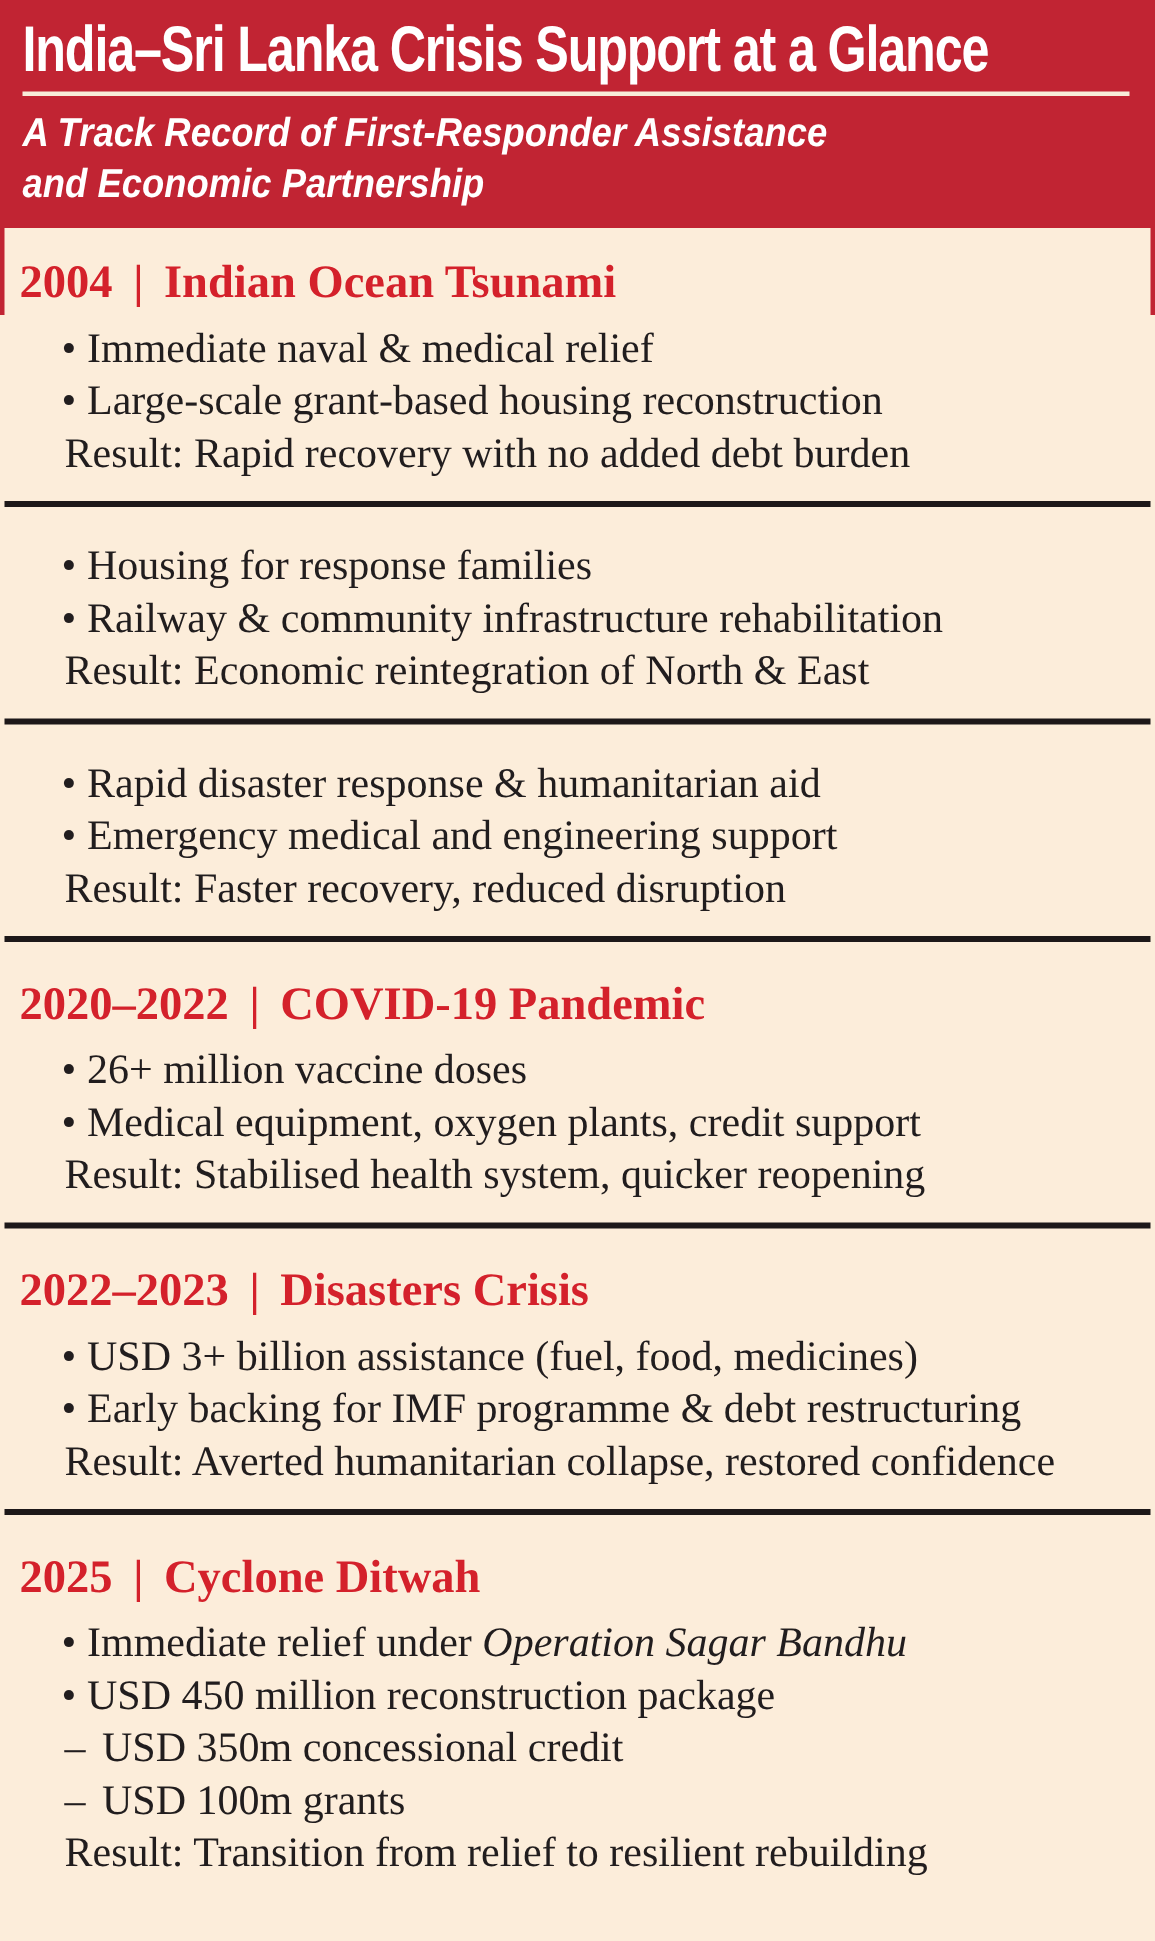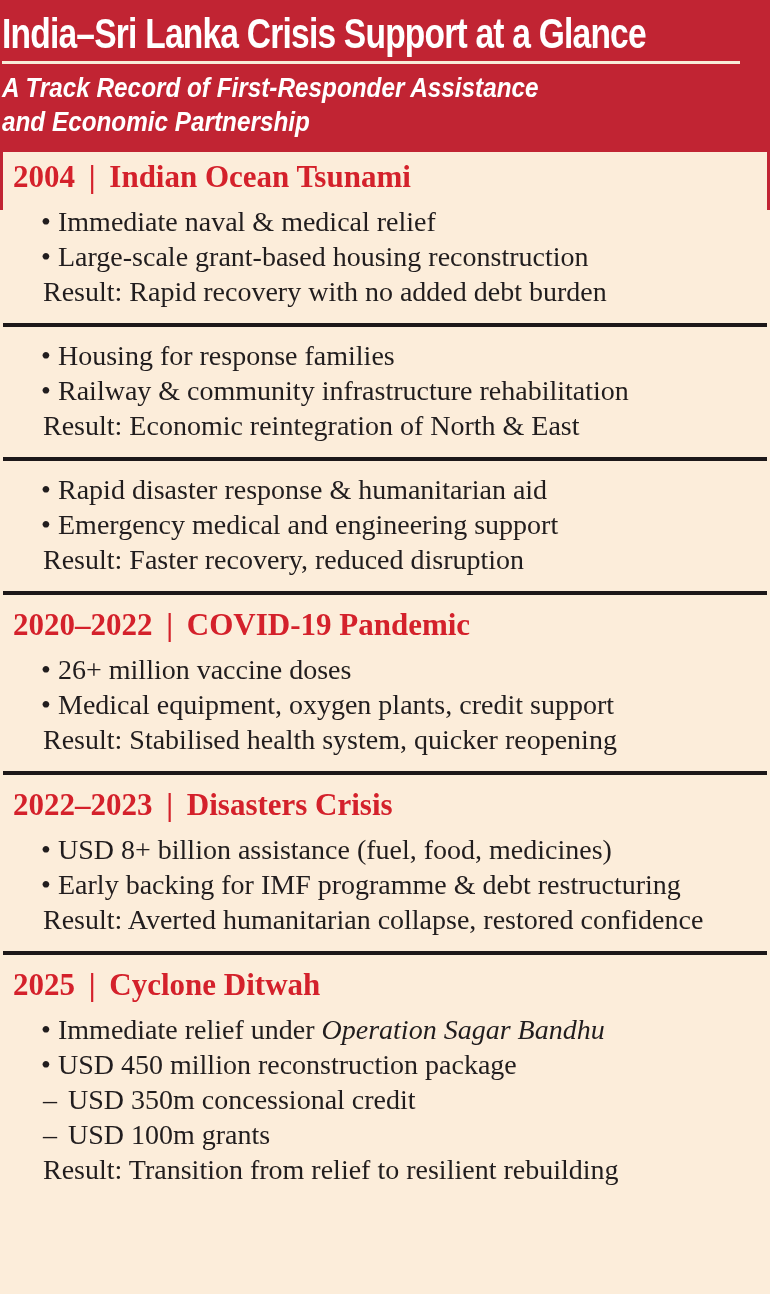--- a/index.html
+++ b/index.html
@@ -13,21 +13,21 @@
     position: relative;
     width: 770px; height: 1294px;
     background: #fcedda;
   }
 
   
   .masthead {
     height: 152px;
     background: #c12433;
     color: #ffffff;
-    padding: 9px 14px 0 2px;
+    padding: 9px 14px 0 15px;
     font-family: "Liberation Sans", sans-serif;
     overflow: hidden;
   }
   .title {
     font-size: 43px;
     font-weight: bold;
     letter-spacing: -1px;
     line-height: 49px;
     white-space: nowrap;
     transform: scaleX(0.78);
@@ -55,21 +55,21 @@
     position: absolute;
     top: 152px;
     width: 3px;
     height: 58px;
     background: #c12433;
   }
   .edge.left  { left: 0; }
   .edge.right { right: 0; }
 
   
-  .section { padding: 6px 0 9px; }
+  .section { padding: 17px 0 9px; }
   .sec-heading {
     font-family: "Liberation Serif", serif;
     font-size: 31px;
     font-weight: bold;
     line-height: 38px;
     color: #d4212b;
     margin: 0 0 8px 13px;
     white-space: nowrap;
   }
   .sec-heading .sep { padding: 0 6px; }
@@ -135,21 +135,21 @@
       <div class="divider"></div>
       <section class="section">
         <h2 class="sec-heading"><span class="period">2020–2022</span><span class="sep"> | </span><span class="sec-title">COVID-19 Pandemic</span></h2>
         <div class="line bullet"><span class="marker">•</span><span class="b ">26+ million vaccine doses</span></div>
         <div class="line bullet"><span class="marker">•</span><span>Medical equipment, oxygen plants, credit support</span></div>
         <div class="line plain"><span class="b ">Result:</span><span> Stabilised health system, quicker reopening</span></div>
       </section>
       <div class="divider"></div>
       <section class="section">
         <h2 class="sec-heading"><span class="period">2022–2023</span><span class="sep"> | </span><span class="sec-title">Disasters Crisis</span></h2>
-        <div class="line bullet"><span class="marker">•</span><span class="b ">USD 8+ billion assistance</span><span> (fuel, food, medicines)</span></div>
+        <div class="line bullet"><span class="marker">•</span><span class="b ">USD 3+ billion assistance</span><span> (fuel, food, medicines)</span></div>
         <div class="line bullet"><span class="marker">•</span><span>Early backing for IMF programme &amp; debt restructuring</span></div>
         <div class="line plain"><span class="b ">Result:</span><span> Averted humanitarian collapse, restored confidence</span></div>
       </section>
       <div class="divider"></div>
       <section class="section">
         <h2 class="sec-heading"><span class="period">2025</span><span class="sep"> | </span><span class="sec-title">Cyclone Ditwah</span></h2>
         <div class="line bullet"><span class="marker">•</span><span>Immediate relief under </span><span class="i">Operation Sagar Bandhu</span></div>
         <div class="line bullet"><span class="marker">•</span><span class="b ">USD 450 million reconstruction package</span></div>
         <div class="line dash"><span class="marker">–</span><span>USD 350m concessional credit</span></div>
         <div class="line dash"><span class="marker">–</span><span>USD 100m grants</span></div>

